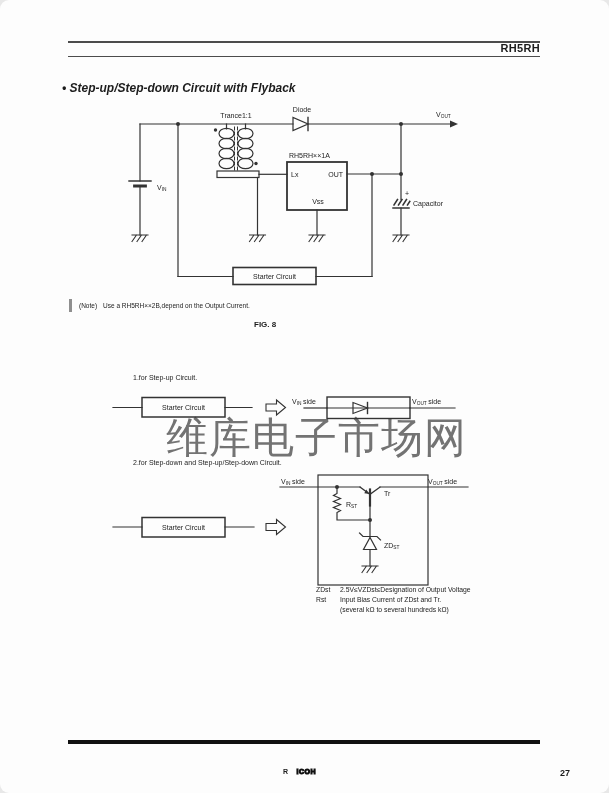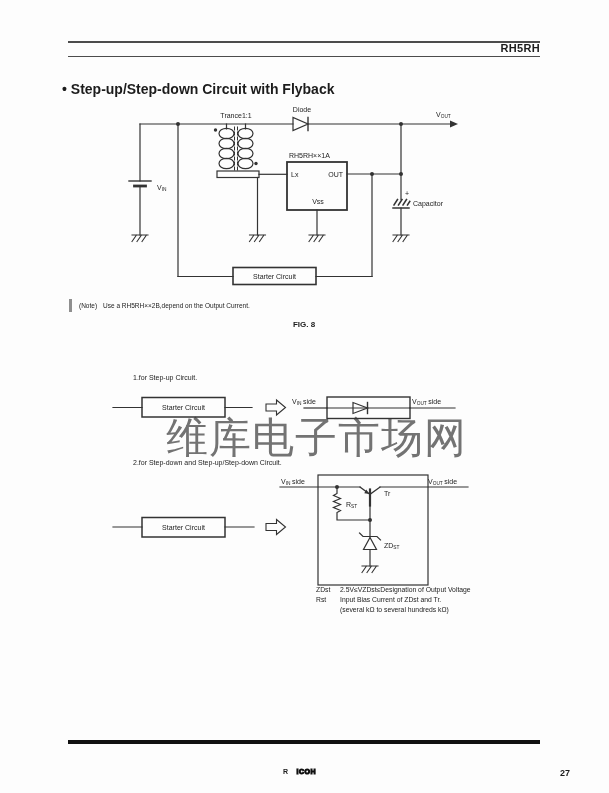--- a/index.html
+++ b/index.html
@@ -1,35 +1,36 @@
 <!DOCTYPE html>
 <html><head>
 <meta charset="utf-8">
 <style>
   html,body{margin:0;padding:0;background:#e8e8e8;}
   .page{
     position:relative;width:609px;height:793px;background:#fdfdfd;
     font-family:"Liberation Sans",sans-serif;color:#1c1c1c;overflow:hidden;
     margin:0 auto;
+    border-radius:9px;
   }
   .abs{position:absolute;}
   .hdr-line-top{left:68px;top:41px;width:472px;height:2px;background:#4c4c4c;}
   .hdr-line-bot{left:68px;top:56px;width:472px;height:1.4px;background:#4c4c4c;}
   .hdr-title{left:340px;top:42px;width:200px;text-align:right;font-size:11px;font-weight:bold;letter-spacing:.3px;}
-  .h1{font-size:14px;font-weight:bold;}
+  .h1{font-size:12px;font-weight:bold;font-style:italic;}
   .heading-flyback{left:62px;top:81px;}
   .heading-starter{left:60px;top:355px;}
   .subtitle{font-size:7px;}
   .sub1-title{left:133px;top:374px;}
   .sub2-title{left:133px;top:459px;}
   .note-row{left:69px;top:299px;display:flex;align-items:flex-start;font-size:6.5px;}
   .note-bar{width:3px;height:13px;background:#8f8f8f;margin-right:7px;}
   .note-label{margin-right:6px;padding-top:3px;}
   .note-text{padding-top:3px;}
-  .figcap{left:254px;top:320px;width:100px;text-align:center;font-size:8px;font-weight:bold;}
+  .figcap{left:254px;top:320px;width:100px;text-align:left;font-size:8px;font-weight:bold;}
   .watermark{
     left:166px;top:366px;font-size:42px;color:#737373;letter-spacing:1px;
     font-family:sans-serif;white-space:nowrap;z-index:0;margin-top:44px;
   }
   .drawing{left:0;top:0;z-index:1;}
   svg text{font-family:"Liberation Sans",sans-serif;fill:#1c1c1c;font-size:7px;}
   svg .sub{font-size:4.8px;}
   .cnotes{left:316px;top:585px;font-size:6.8px;line-height:10px;z-index:2;}
   .cnotes .row{display:flex;}
   .cnotes .lbl{width:24px;flex:0 0 24px;}

